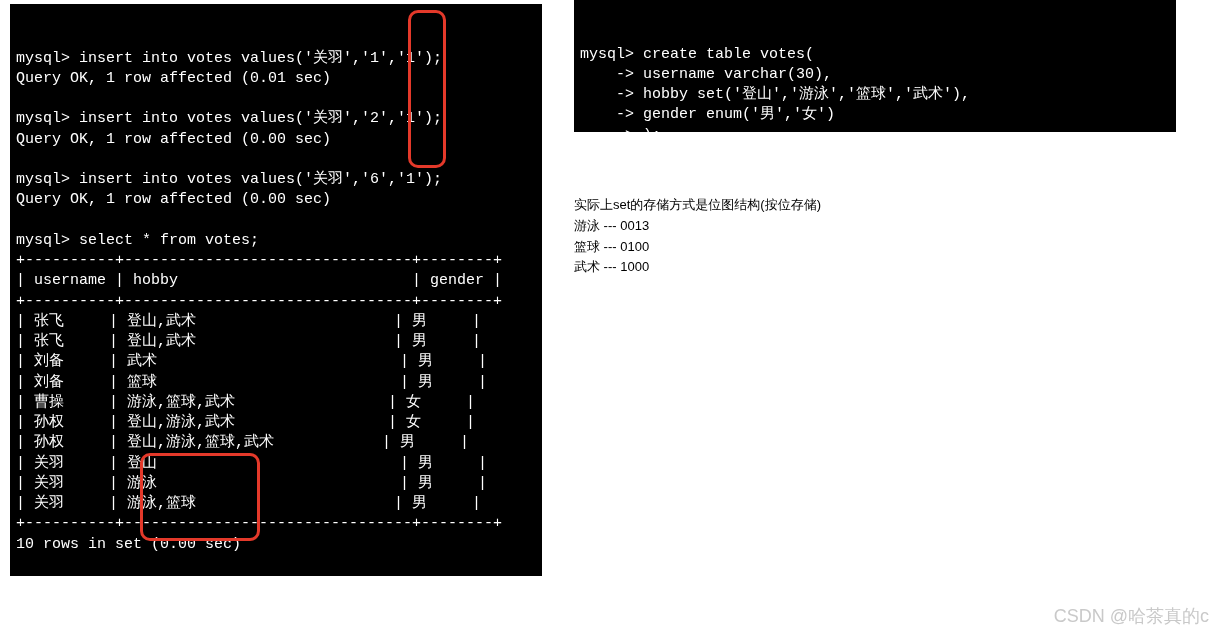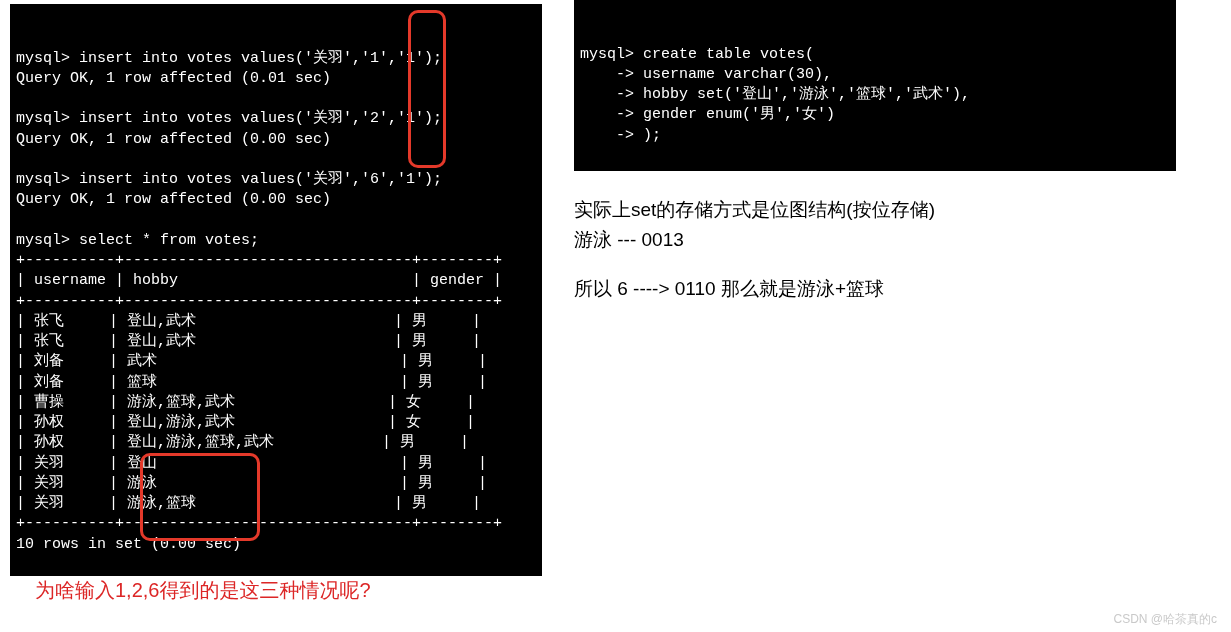--- a/index.html
+++ b/index.html
@@ -24,21 +24,21 @@
       left: 10px;
       top: 4px;
       width: 532px;
       height: 572px;
       position: relative;
     }
     .terminal-right {
       left: 574px;
       top: 0;
       width: 602px;
-      height: 171px;
+      height: 132px;
     }
     .annotation-red {
       position: absolute;
       border: 3px solid #e4392a;
       border-radius: 10px;
       background: transparent;
       pointer-events: none;
     }
     .annot-top {
       left: 398px;
@@ -49,39 +49,39 @@
     .annot-bottom {
       left: 130px;
       top: 449px;
       width: 120px;
       height: 88px;
     }
     .explain-block {
       position: absolute;
       left: 574px;
       top: 195px;
-      font-size: 19px;
+      font-size: 13px;
       color: #000000;
       line-height: 1.6;
     }
     .explain-block div { white-space: nowrap; }
     .question-red {
       position: absolute;
       left: 35px;
       top: 576px;
       font-size: 20px;
       color: #dc2626;
       line-height: 1.4;
     }
     .watermark {
       position: absolute;
-      right: 14px;
+      right: 22px;
       bottom: 4px;
       color: #c9c9c9;
-      font-size: 12px;
+      font-size: 18px;
     }
   </style>
 </head>
 <body>
 
 <div class="terminal terminal-left">
   <div id="term-left-content">mysql&gt; insert into votes values('关羽','1','1');
 Query OK, 1 row affected (0.01 sec)
 
 mysql&gt; insert into votes values('关羽','2','1');
@@ -116,21 +116,21 @@
     -&gt; username varchar(30),
     -&gt; hobby set('登山','游泳','篮球','武术'),
     -&gt; gender enum('男','女')
     -&gt; );
 </div>
 </div>
 
 <div class="explain-block">
   <div>实际上set的存储方式是位图结构(按位存储)</div>
   <div>游泳 --- 0013</div>
+  <div>篮球 --- 0100</div>
+  <div>武术 --- 1000</div>
   <div style="height:18px"></div>
-  <div>所以 6 ----&gt; 0110 那么就是游泳+篮球</div>
 </div>
 
 <div class="question-red">
-  <div>为啥输入1,2,6得到的是这三种情况呢?</div>
 </div>
 
 <div class="watermark">CSDN @哈茶真的c</div>
 
 </body></html>

